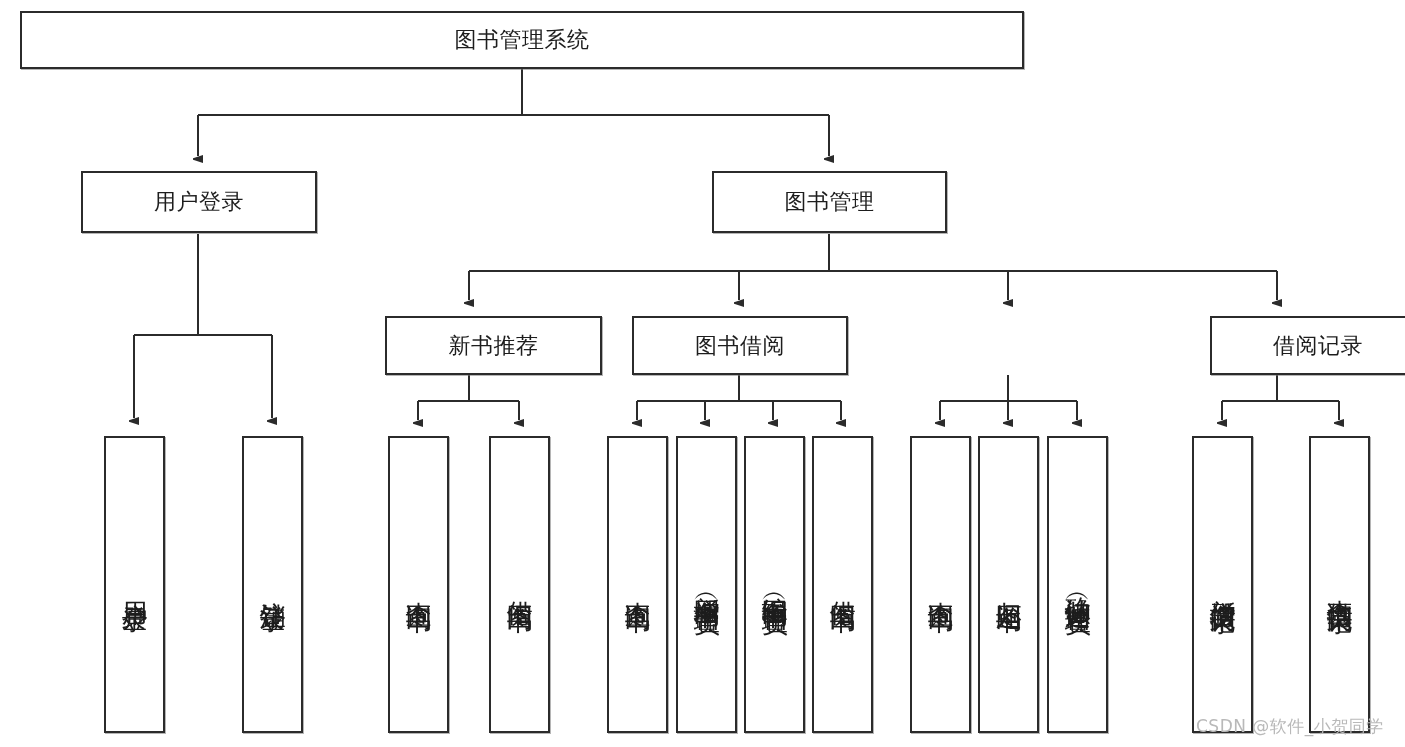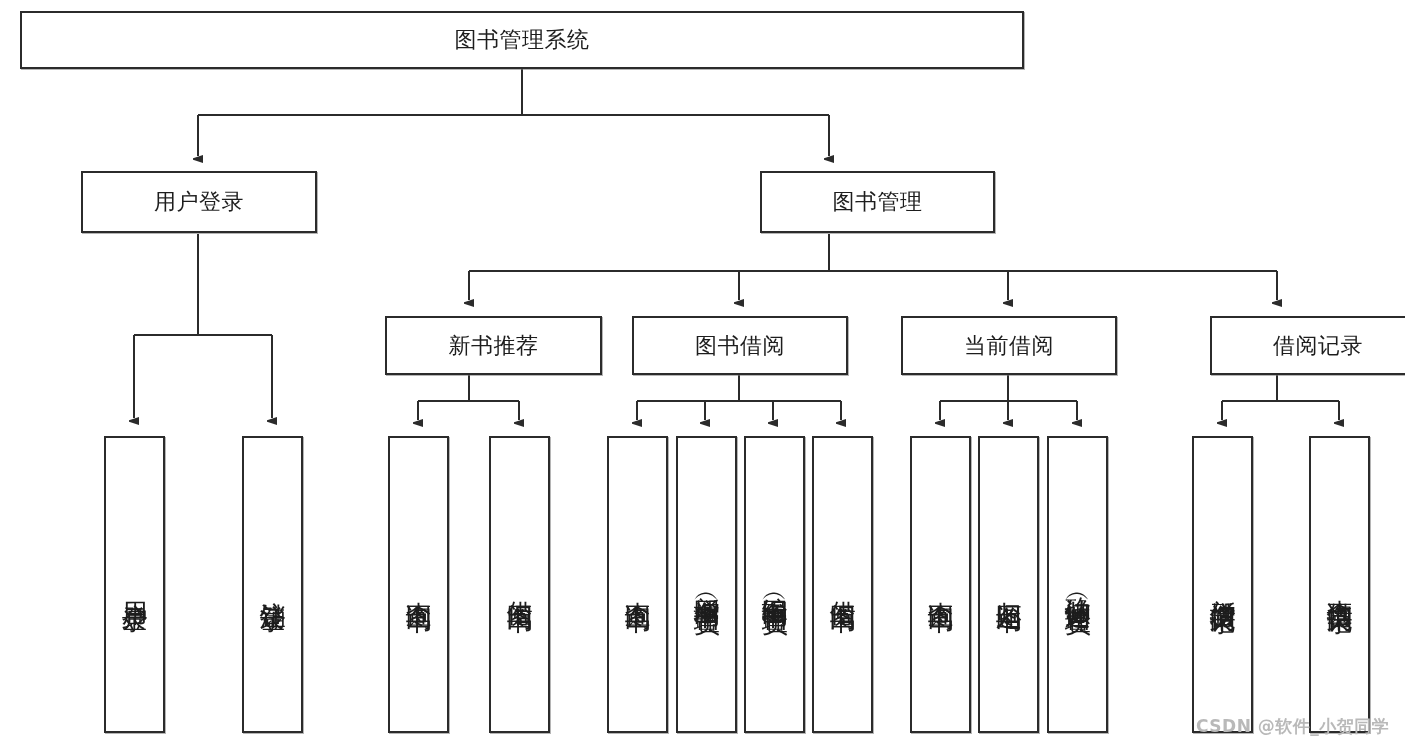--- a/index.html
+++ b/index.html
@@ -62,21 +62,20 @@
     white-space: normal;
     text-align: center;
   }
   .watermark {
     position: absolute;
     font-size: 17px;
     color: #b9b9b9;
     letter-spacing: 0.5px;
     white-space: nowrap;
     font-family: "DejaVu Sans", "Liberation Sans", sans-serif;
-    font-weight: bold;
   }
 </style>
 </head>
 <body>
 
 <div id="stage">
 
   <svg class="connectors" viewBox="0 0 1405 747" xmlns="http://www.w3.org/2000/svg">
     <defs>
       <marker id="arrowhead" markerWidth="8" markerHeight="10" refX="1" refY="5" orient="auto" markerUnits="userSpaceOnUse">
@@ -130,35 +129,32 @@
   </svg>
 
   <div class="node horiz" style="left:20px; top:11px; width:1004px; height:58px;">
     <span class="label">图书管理系统</span>
   </div>
 
   <div class="node horiz" style="left:81px; top:171px; width:236px; height:62px;">
     <span class="label">用户登录</span>
   </div>
 
-  <div class="node horiz" style="left:712px; top:171px; width:235px; height:62px;margin-left:48px;">
+  <div class="node horiz" style="left:712px; top:171px; width:235px; height:62px;">
     <span class="label">图书管理</span>
   </div>
 
   <div class="node horiz" style="left:361px; top:316px; width:217px; height:59px;margin-left:24px;">
     <span class="label">新书推荐</span>
   </div>
 
   <div class="node horiz" style="left:632px; top:316px; width:216px; height:59px;">
     <span class="label">图书借阅</span>
   </div>
 
-  <div class="node horiz" style="left:901px; top:316px; width:216px; height:59px;">
-    <span class="label">当前借阅</span>
-  </div>
 
   <div class="node horiz" style="left:1170px; top:316px; width:216px; height:59px;margin-left:40px;">
     <span class="label">借阅记录</span>
   </div>
 
   <div class="node vert" style="left:104px; top:436px; width:61px; height:297px;">
     <span class="label">用户登录</span>
   </div>
 
   <div class="node vert" style="left:242px; top:436px; width:61px; height:297px;">

